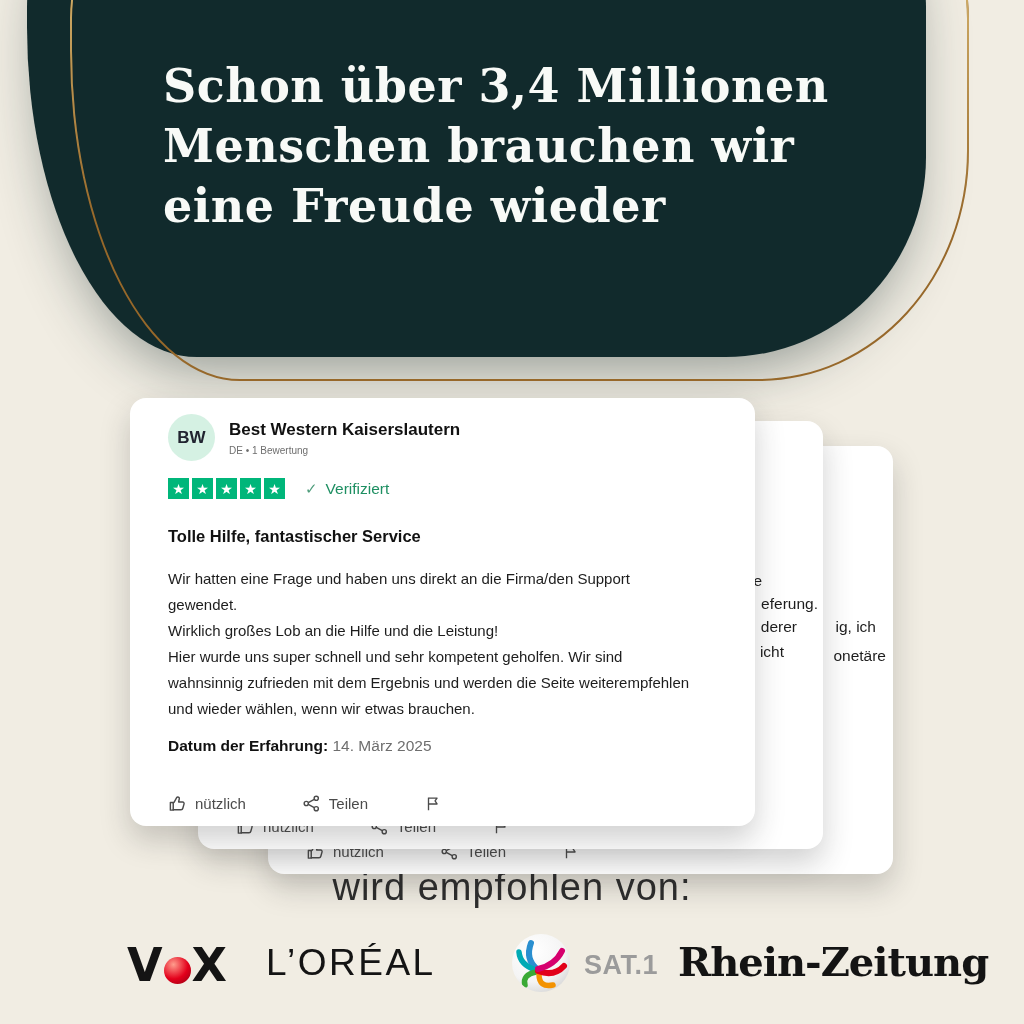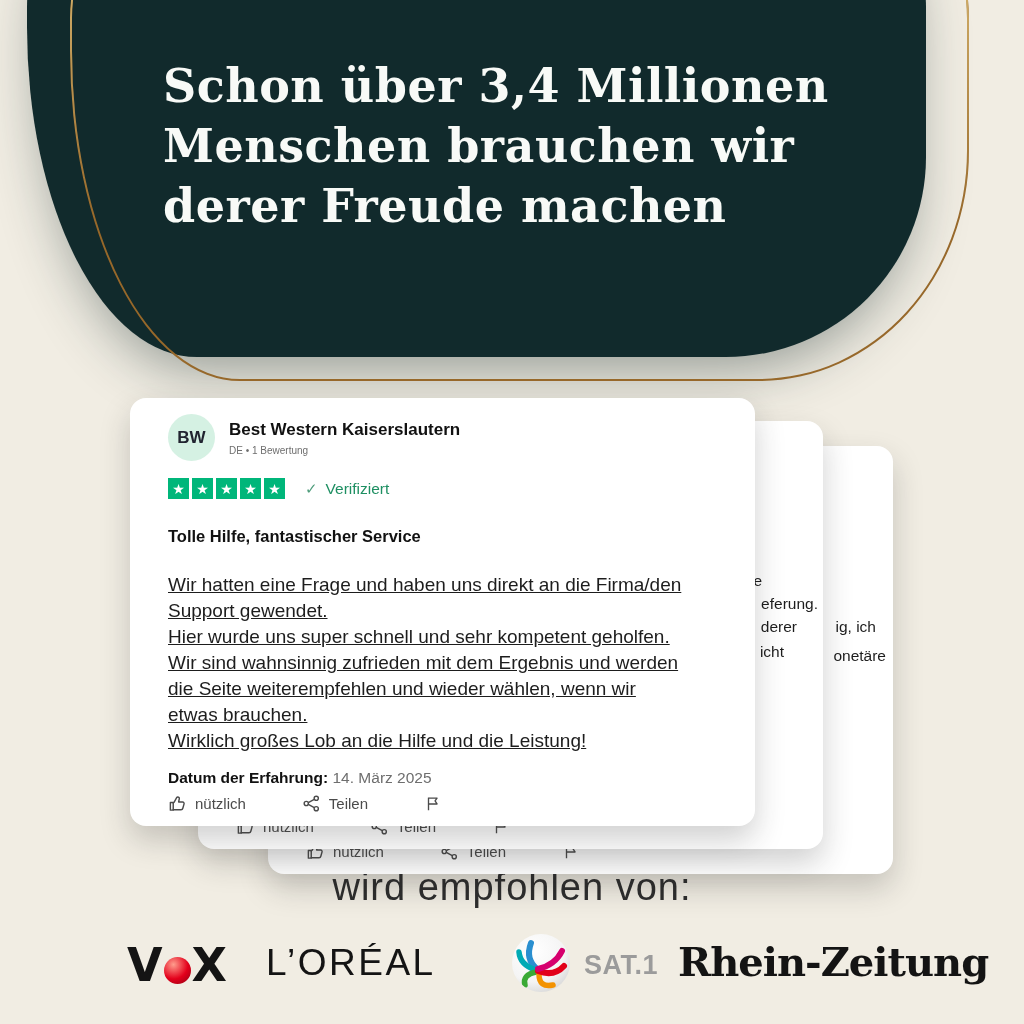--- a/index.html
+++ b/index.html
@@ -59,21 +59,21 @@
   .star-box{
     width:21px;height:21px;background:#00b67a;color:#fff;
     display:flex;align-items:center;justify-content:center;
     font-size:14px;line-height:1;
   }
   .verified{display:flex;align-items:center;gap:8px;margin-left:20px;
     color:#1e8f62;font-size:15.5px;}
   .verified .check{font-size:15px;color:#4f9d7c;}
 
   .review-title{font-size:16.5px;font-weight:700;color:#111;margin-top:28px;}
-  .body-text{font-size:19px;line-height:26px;color:#1d1d1d;margin-top:26px;width:522px;text-decoration:underline;}
+  .body-text{font-size:15px;line-height:26px;color:#1d1d1d;margin-top:20px;width:522px;}
   .date-row{margin-top:15px;font-size:15.5px;}
   .date-label{font-weight:700;color:#111;}
   .date-value{color:#6e6e6e;}
 
   .footer-row{
     position:absolute;left:38px;bottom:13px;display:flex;align-items:center;
     gap:56px;color:#4b4b4b;font-size:15px;
   }
   .footer-item{display:flex;align-items:center;gap:8px;cursor:pointer;background:none;border:none;color:#4b4b4b;font-size:15px;font-family:inherit;padding:0;}
   .footer-item svg{display:block;}
@@ -99,21 +99,21 @@
     font-weight:700;font-size:40px;letter-spacing:-1px;}
 </style>
 </head>
 <body>
 
 <div class="hero-shape"></div>
 <div class="gold-ring"></div>
 <div class="headline">
   <div>Schon über 3,4 Millionen</div>
   <div>Menschen brauchen wir</div>
-  <div>derer Freude machen</div>
+  <div>eine Freude wieder</div>
 </div>
 
 <div class="card card-3">
   <span class="frag" style="top:172px;right:17px;">ig, ich</span>
   <span class="frag" style="top:201px;right:7px;">onetäre</span>
   <div class="footer-row">
     <button class="footer-item">
       <span>
         <svg width="19" height="19" viewBox="0 0 20 20" fill="none" stroke="#4b4b4b" stroke-width="1.5" stroke-linejoin="round" stroke-linecap="round">
             <path d="M2.5 9h3v8h-3z"></path>
@@ -201,22 +201,22 @@
     <div class="verified">
       <span class="check">✓</span>
       <span>Verifiziert</span>
     </div>
   </div>
 
   <div class="review-title">Tolle Hilfe, fantastischer Service</div>
 
   <div class="body-text">
     <div>Wir hatten eine Frage und haben uns direkt an die Firma/den Support gewendet.</div>
+    <div>Wirklich großes Lob an die Hilfe und die Leistung!</div>
     <div>Hier wurde uns super schnell und sehr kompetent geholfen. Wir sind wahnsinnig zufrieden mit dem Ergebnis und werden die Seite weiterempfehlen und wieder wählen, wenn wir etwas brauchen.</div>
-    <div>Wirklich großes Lob an die Hilfe und die Leistung!</div>
   </div>
 
   <div class="date-row">
     <span class="date-label">Datum der Erfahrung:</span>
     <span class="date-value">14. März 2025</span>
   </div>
 
   <div class="footer-row">
     <button class="footer-item">
       <span>

